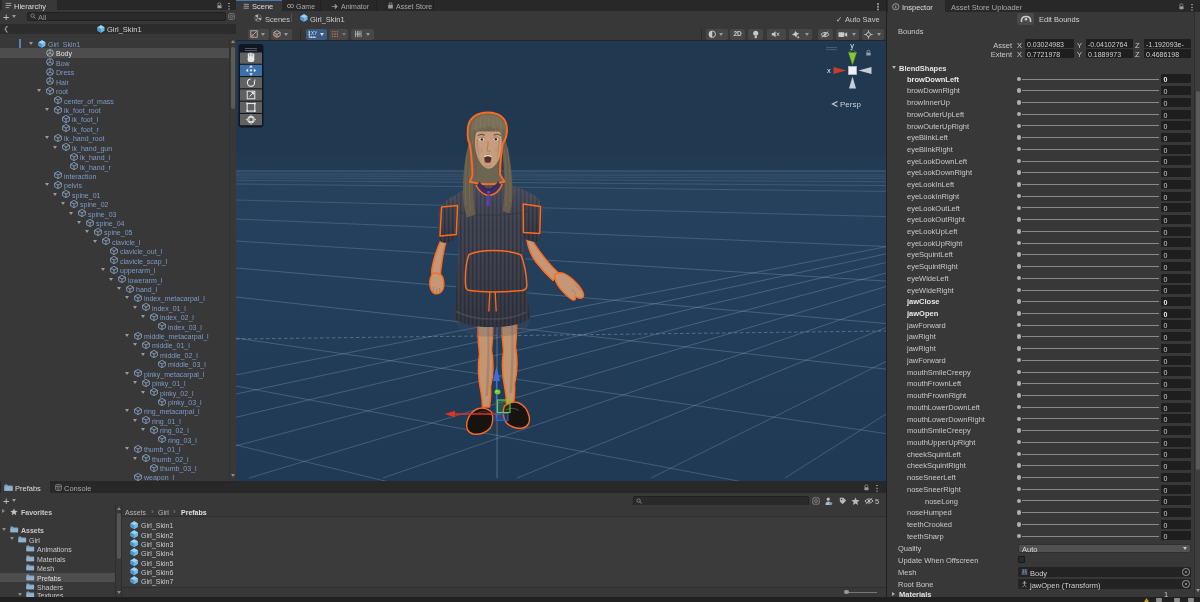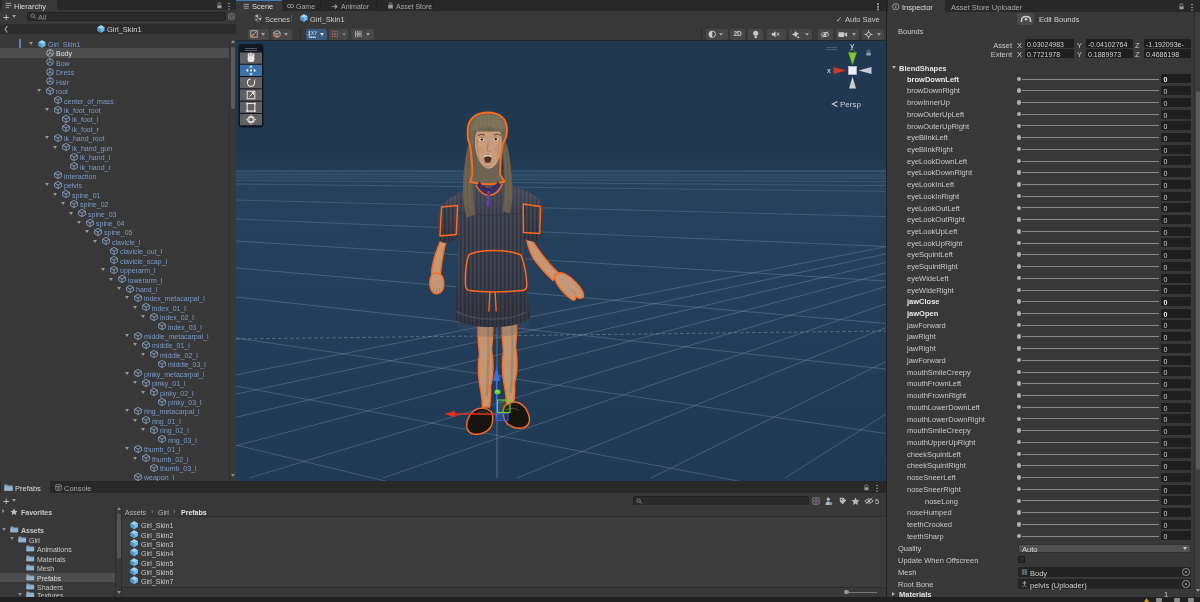--- a/index.html
+++ b/index.html
@@ -1000,21 +1000,21 @@
     </svg>
     <div class="txt" style="left:143px;top:569.5px;color:#d0d0d0">Body</div>
     <div class="ab" style="left:295px;top:568px;width:7.5px;height:7.5px;border-radius:50%;border:1.3px solid #9a9a9a"></div>
     <div class="ab" style="left:297.8px;top:570.8px;width:2px;height:2px;border-radius:50%;background:#9a9a9a"></div>
     <div class="txt" style="left:11px;top:580.5px;color:#c8c8c8">Root Bone</div>
     <div class="field" style="left:131px;top:579px;width:173px;height:9.5px;background:#232323"></div>
     <svg class="ab" style="left:133.5px;top:580.5px" width="7" height="7" viewBox="0 0 10 10">
 <path d="M5 1 L5 6 M5 6 L2 9 M5 6 L8 9 M2 3 L8 3" stroke="#b0b0b0" stroke-width="1" fill="none"></path>
 <circle cx="5" cy="1.6" r="1.2" fill="#b0b0b0"></circle>
     </svg>
-    <div class="txt" style="left:143px;top:581.5px;color:#d0d0d0">pelvis (Uploader)</div>
+    <div class="txt" style="left:143px;top:581.5px;color:#d0d0d0">jawOpen (Transform)</div>
     <div class="ab" style="left:295px;top:580px;width:7.5px;height:7.5px;border-radius:50%;border:1.3px solid #9a9a9a"></div>
     <div class="ab" style="left:297.8px;top:582.8px;width:2px;height:2px;border-radius:50%;background:#9a9a9a"></div>
     <div class="arrow-r" style="left:5px;top:592px;border-left-color:#b0b0b0"></div>
     <div class="txt b" style="left:12px;top:590.5px;color:#e3e3e3">Materials</div>
     <div class="txt" style="left:277px;top:590.5px;color:#c8c8c8">1</div>
     <div class="ab" style="left:307px;top:12px;width:7px;height:585px;background:#3d3d3d;border-left:1px solid #2e2e2e"></div>
     <div class="ab" style="left:308.5px;top:91px;width:4.5px;height:379px;background:#5a5a5a;border-radius:2px"></div>
     <div class="arrow-d" style="left:308.5px;top:589px;border-top-color:#999"></div>
   </div>
 <div class="ab" style="left:0;top:597px;width:1200px;height:5px;background:#202020">

